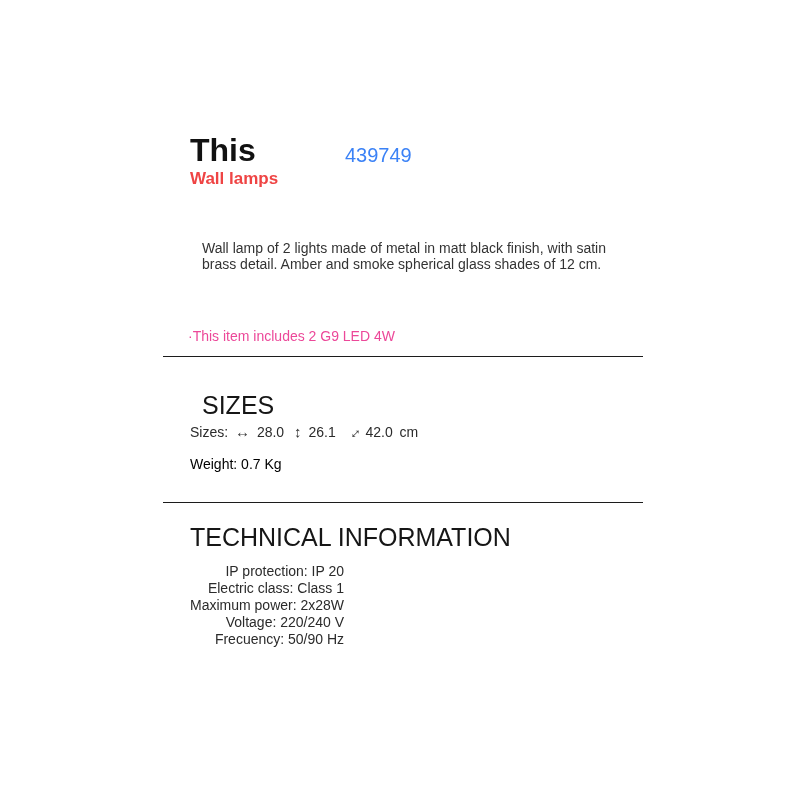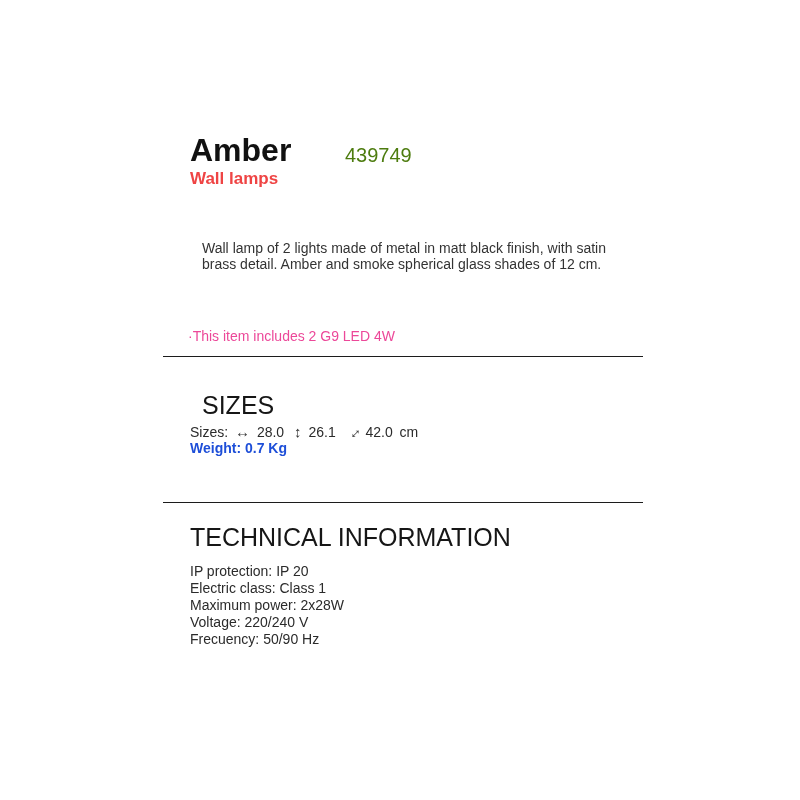--- a/index.html
+++ b/index.html
@@ -25,21 +25,21 @@
     top: 132px;
     font-size: 32px;
     font-weight: bold;
     color: #111111;
     letter-spacing: 0px;
   }
   .product-code {
     left: 182px;
     top: 144px;
     font-size: 20px;
-    color: #4d7c0f;
+    color: #3b82f6;
     text-align: right;
   }
   .product-category {
     left: 27px;
     top: 169px;
     font-size: 17px;
     font-weight: bold;
     color: #ef4444;
   }
   .product-description {
@@ -75,52 +75,52 @@
   .tech-heading { top: 523px; }
   .sizes-row {
     left: 27px;
     top: 423px;
     font-size: 14px;
     color: #2b2b2b;
     white-space: nowrap;
   }
   .weight-row {
     left: 27px;
-    top: 440px;
+    top: 456px;
     font-size: 14px;
-    color: #1d4ed8;
-    font-weight: bold;
+    color: #000000;
   }
   .dim-icon {
     display: inline-block;
     color: #3a3a3a;
     font-size: 15px;
     margin: 0 3px;
   }
   .dim-icon.diagonal {
     transform: rotate(-45deg);
     font-weight: bold;
     margin: 0 1px 0 3px;
   }
   .dim-value { margin-right: 3px; }
   .tech-rows {
     left: 27px;
     top: 563px;
     font-size: 14px;
     line-height: 17px;
     color: #2b2b2b;
+    text-align: right;
   }
   .tech-row { white-space: nowrap; }
 </style>
 </head>
 <body>
 
 <div class="sheet">
 
-  <h1 class="abs product-title" style="margin:0; font-size:32px;">Amber</h1>
+  <h1 class="abs product-title" style="margin:0; font-size:32px;">This</h1>
 
   <div class="abs product-code">439749</div>
 
   <div class="abs product-category">Wall lamps</div>
 
   <p class="abs product-description" style="margin:12px;">Wall lamp of 2 lights made of metal in matt black finish, with satin brass detail. Amber and smoke spherical glass shades of 12 cm.</p>
 
   <div class="abs includes-note">·This item includes 2 G9 LED 4W</div>
 
   <div class="abs rule rule-1"></div>

